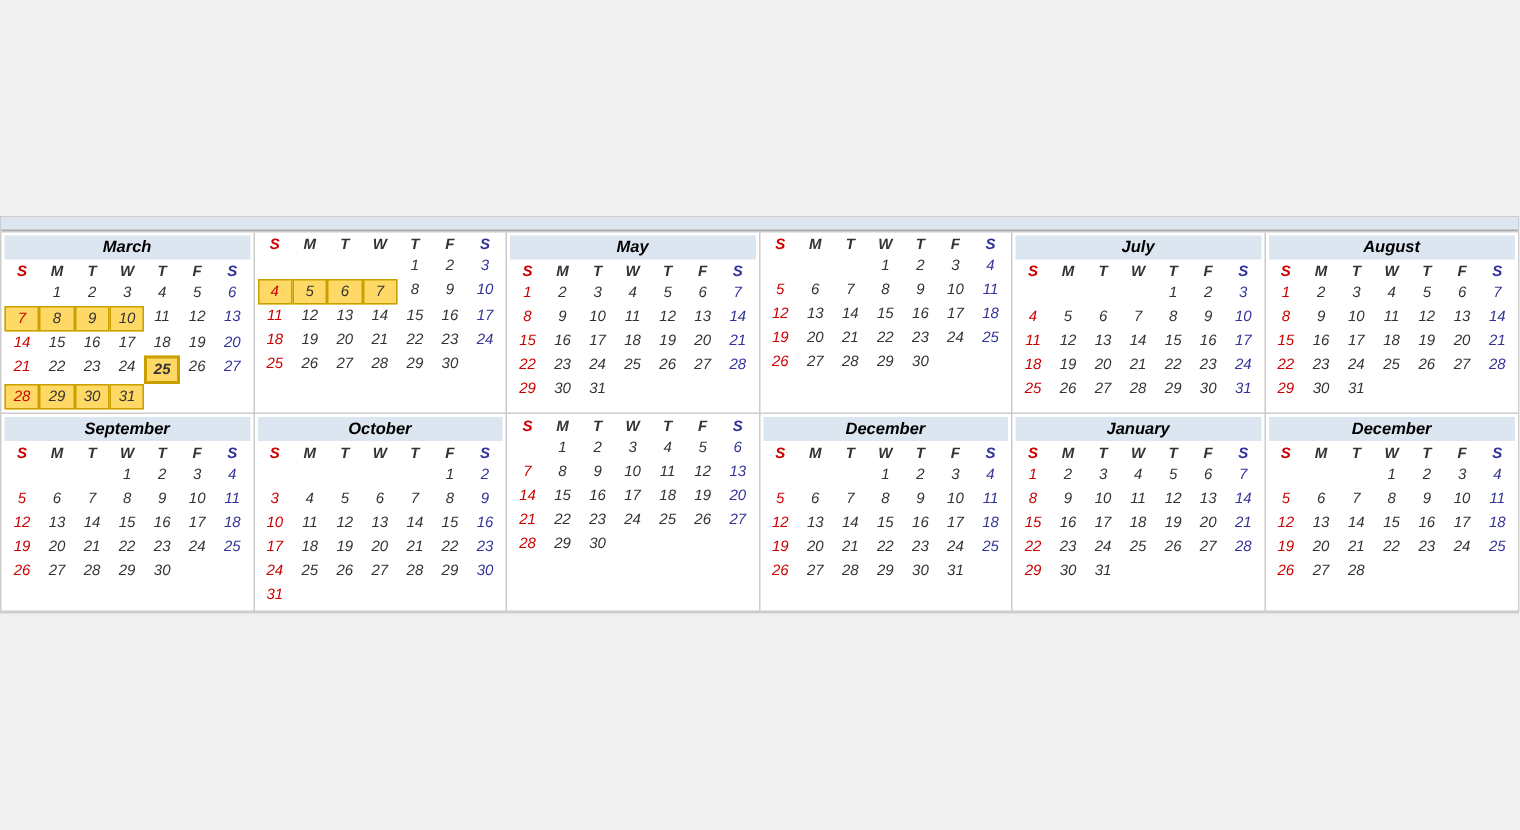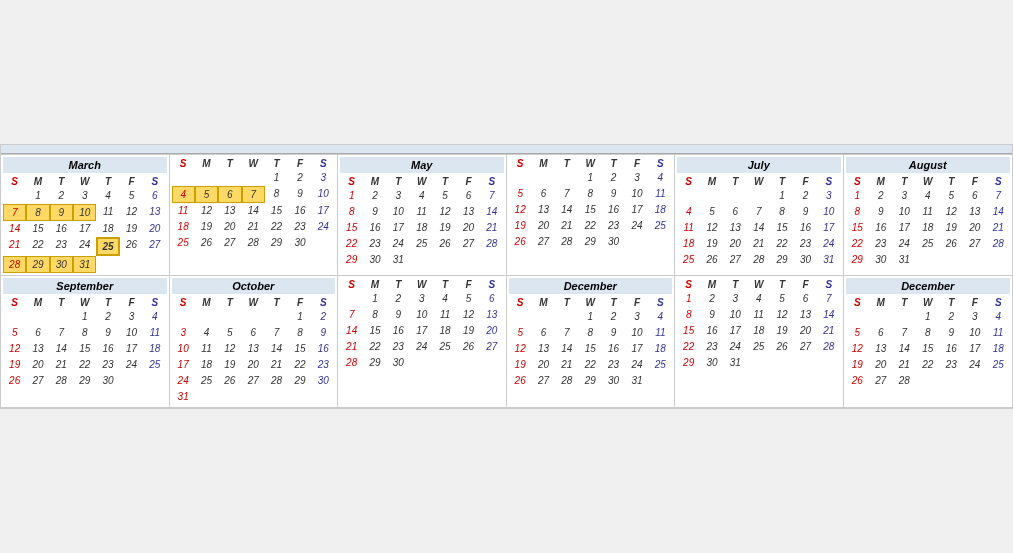--- a/index.html
+++ b/index.html
@@ -555,20 +555,21 @@
           <div class="day-cell sat">25</div>
           <div class="day-cell sun">26</div>
           <div class="day-cell">27</div>
           <div class="day-cell">28</div>
           <div class="day-cell">29</div>
           <div class="day-cell">30</div>
           <div class="day-cell">31</div>
         </div>
       </div>
       <div class="month-block">
+        <div class="month-title">January</div>
         <div class="day-headers">
           <div class="day-header sun">S</div>
           <div class="day-header">M</div>
           <div class="day-header">T</div>
           <div class="day-header">W</div>
           <div class="day-header">T</div>
           <div class="day-header">F</div>
           <div class="day-header sat">S</div>
         </div>
         <div class="calendar-days">

